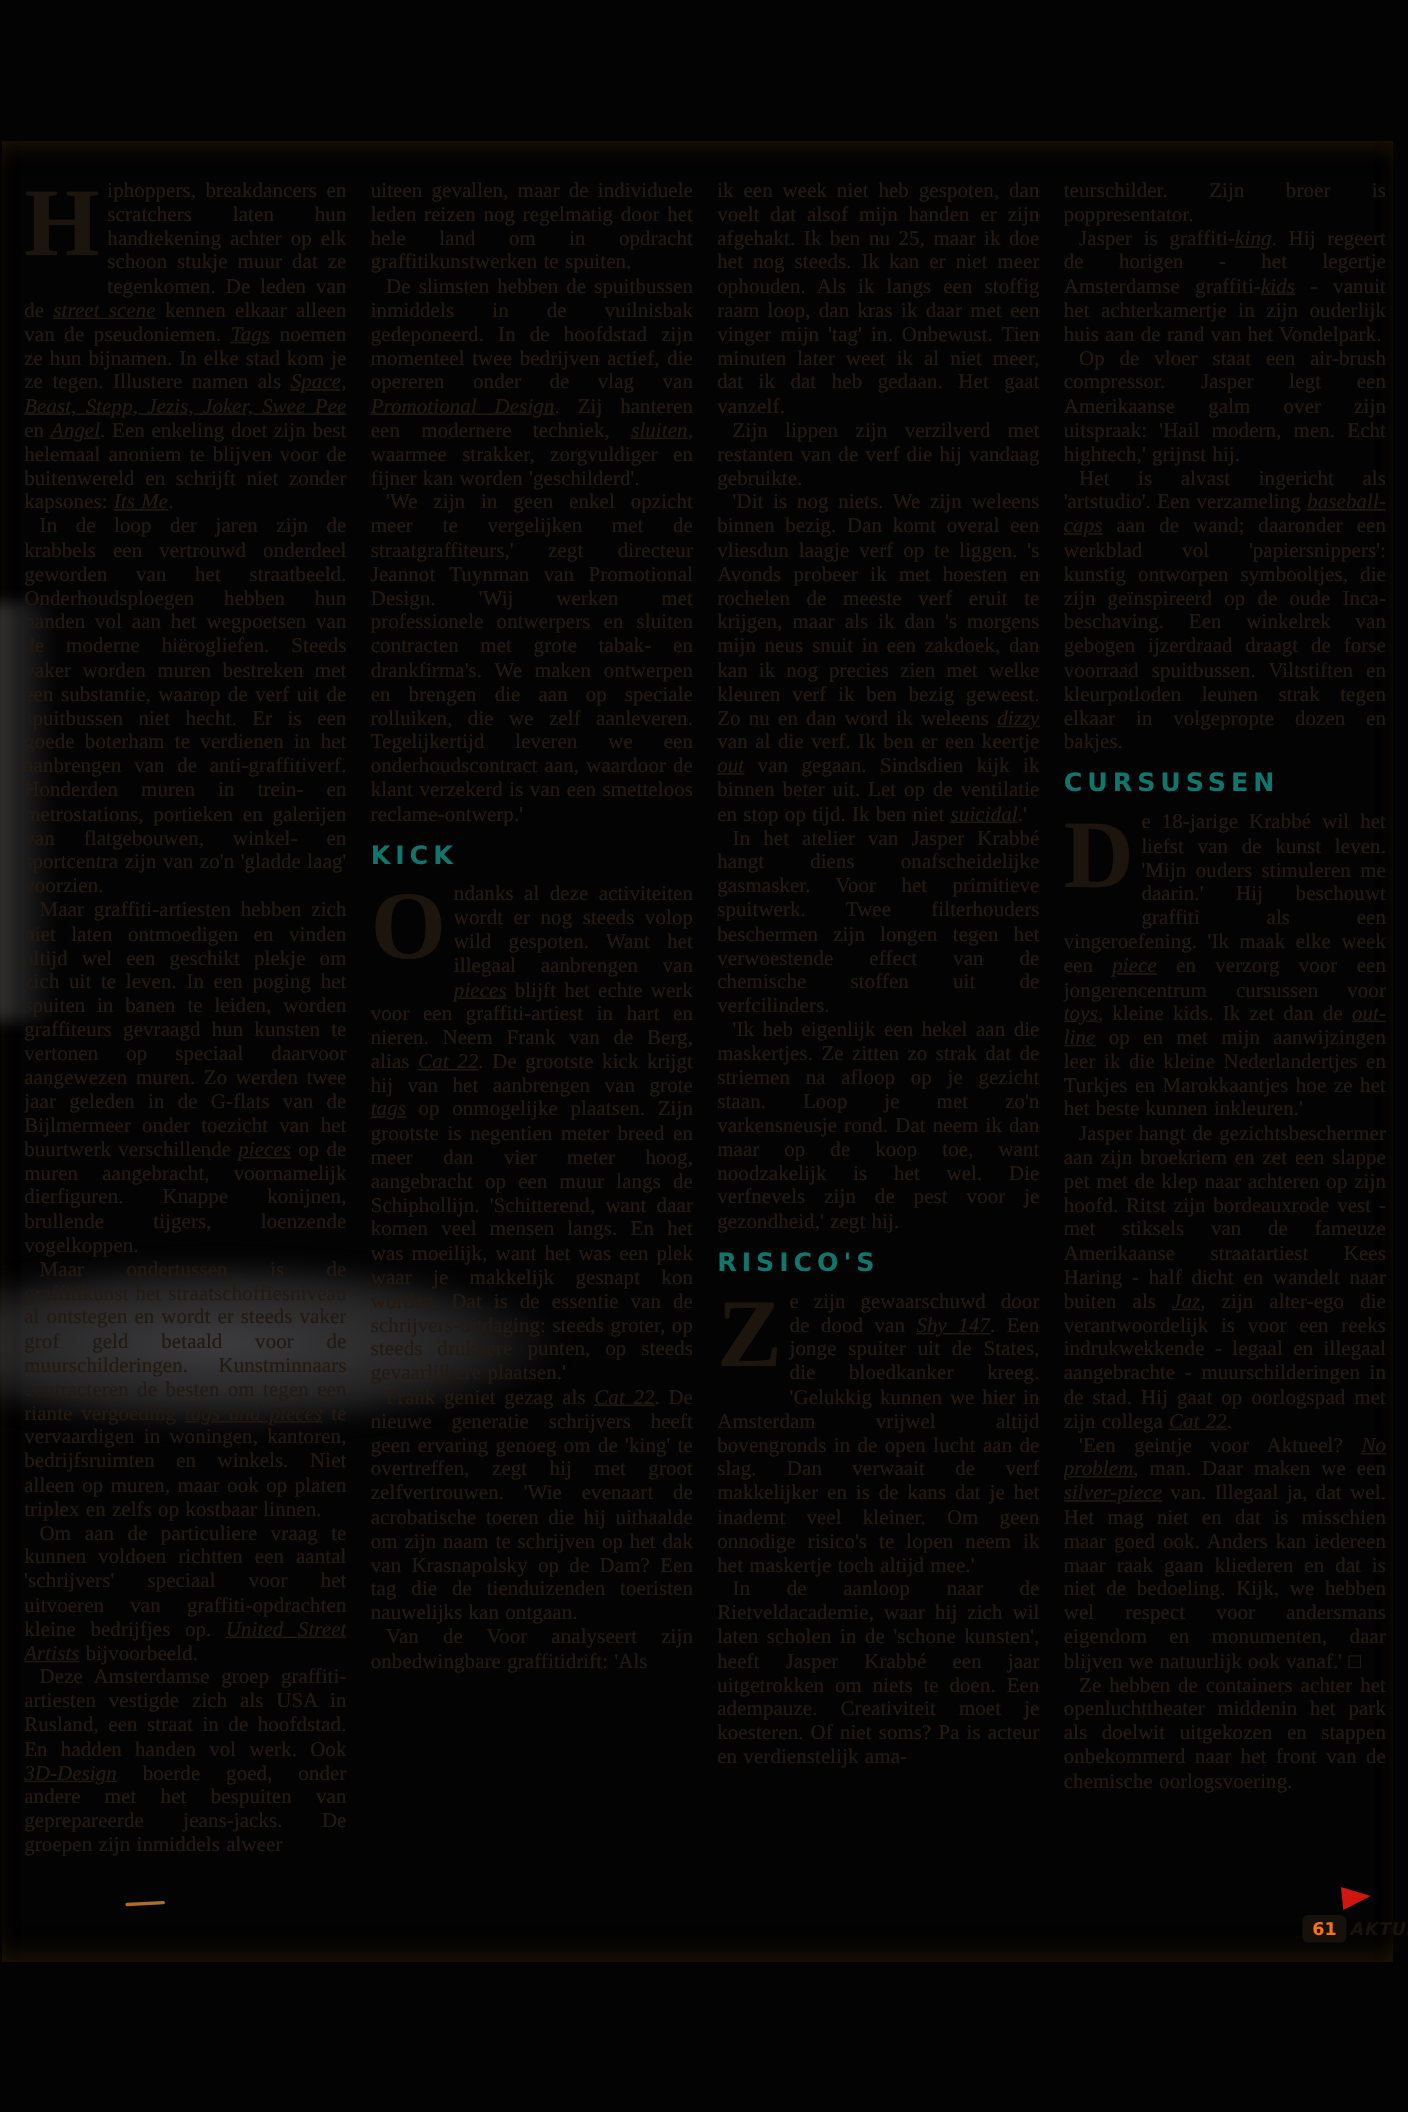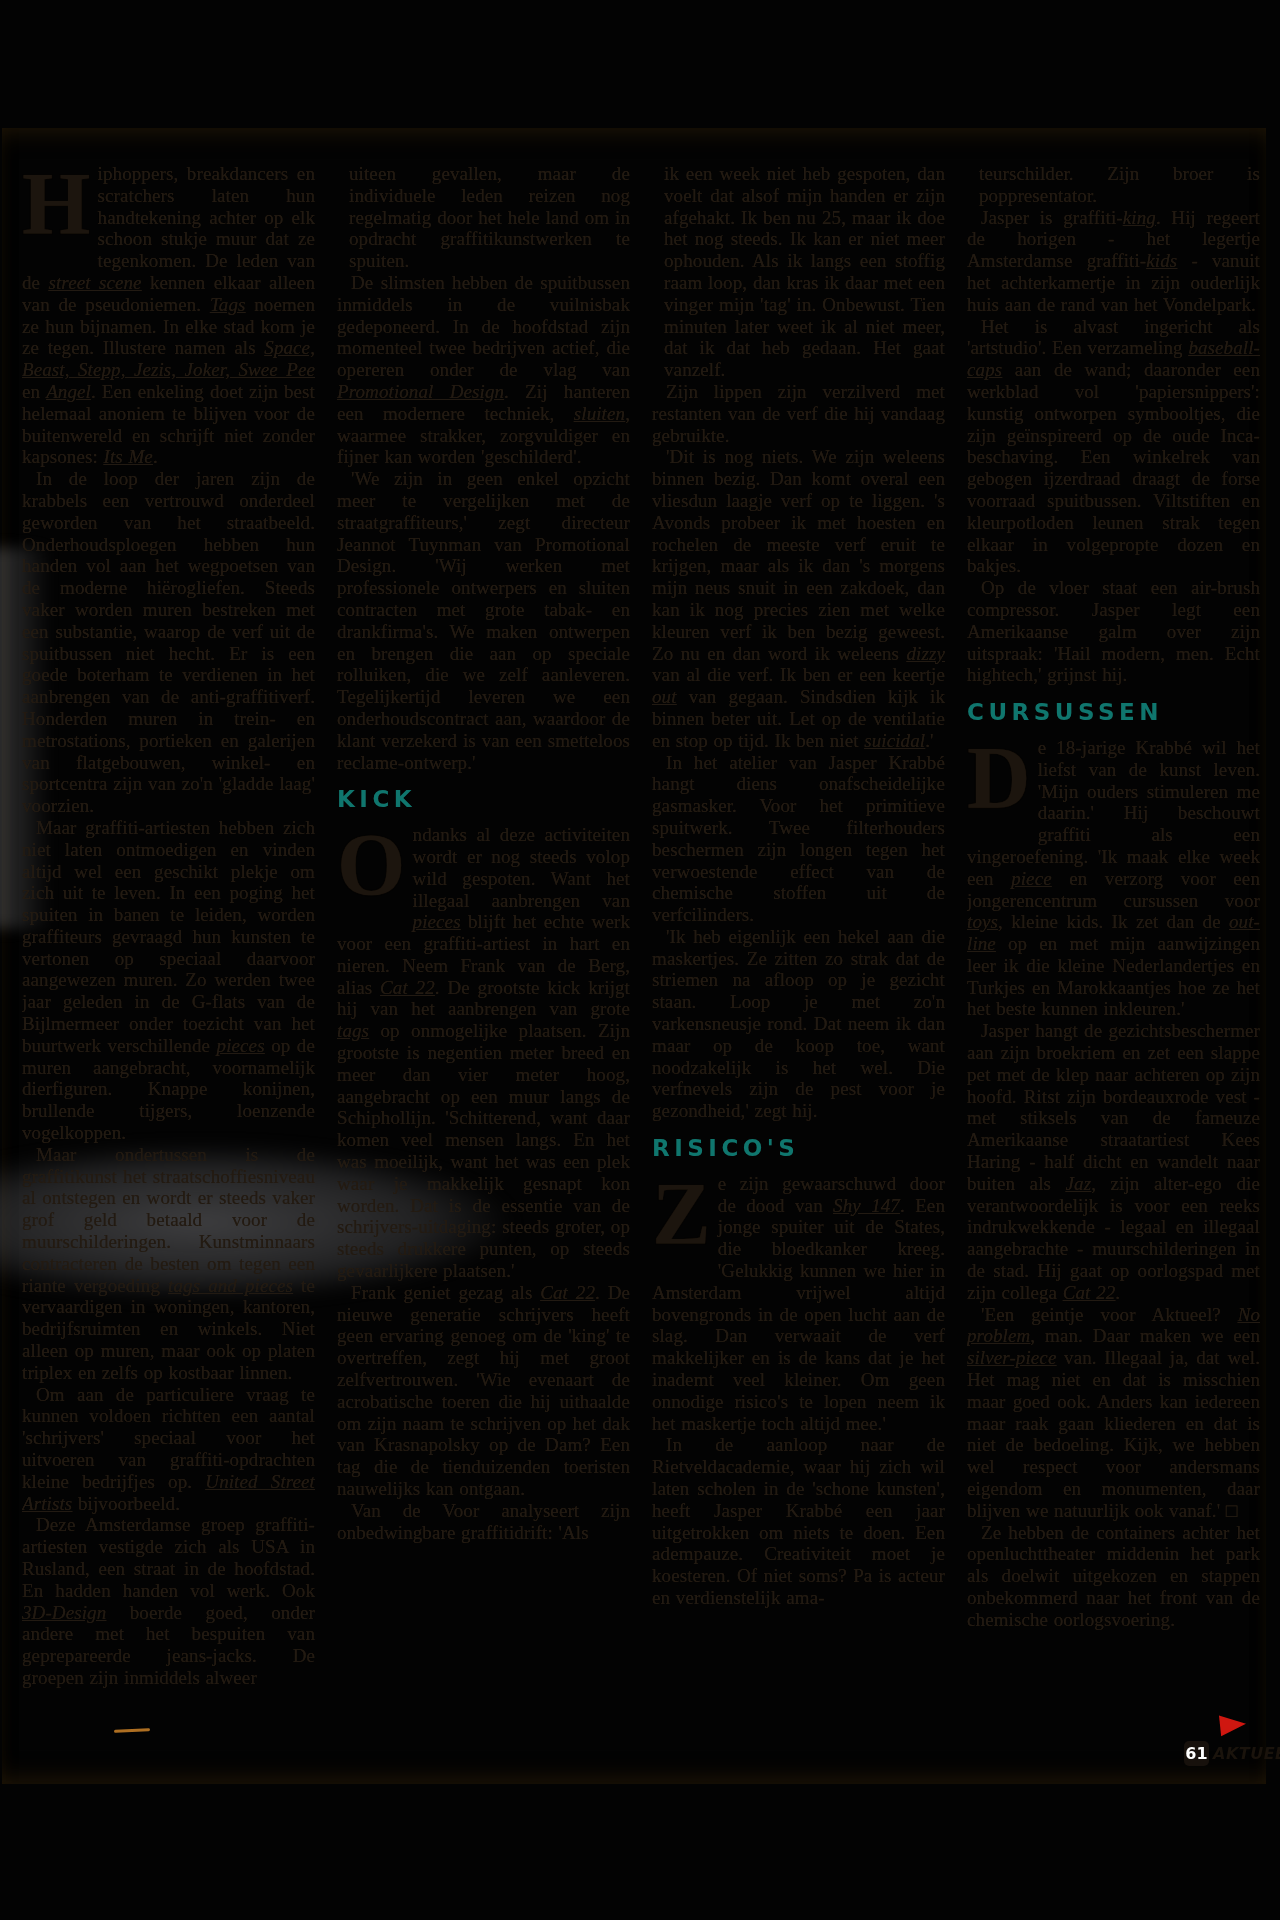--- a/index.html
+++ b/index.html
@@ -17,37 +17,37 @@
          filter:blur(9px);}
   .glare2{position:absolute;left:-10px;top:420px;width:70px;height:380px;pointer-events:none;
          background:linear-gradient(90deg, rgba(150,150,152,.35), rgba(150,150,152,0) 85%);filter:blur(7px);}
   .columns{position:absolute;left:20px;top:35px;width:1238px;height:1588px;
            display:flex;gap:22px;}
   .col{width:293px;height:1588px;overflow:hidden;
        font-size:19px;line-height:21.8px;color:#221a12;text-align:justify;
        letter-spacing:.1px;word-spacing:.8px;
        text-shadow:0 0 .5px rgba(45,32,18,.85);}
   .col p{margin:0;text-indent:14px;}
-  .col p.noindent{text-indent:0;margin-left:12px;}
+  .col p.noindent{text-indent:0;}
   .col p.dc{text-indent:0;}
   .dropcap{float:left;font-family:"Liberation Serif",serif;font-weight:bold;
            font-size:88px;line-height:72px;height:86px;margin:5px 7px 0 0;
            color:#1c150e;text-shadow:0 0 1px rgba(30,20,10,.9);}
   .sec-heading{font-family:"DejaVu Sans",sans-serif;font-weight:bold;
                font-size:23px;letter-spacing:4.5px;color:#0f766e;
                margin:16px 0 13px 0;text-indent:0;text-align:left;
                text-shadow:0 0 .6px rgba(27,20,13,.9);}
   .footer{position:absolute;left:0;top:0;width:100%;height:100%;pointer-events:none;}
   .red-arrow{position:absolute;left:1218px;top:1586px;width:0;height:0;
              border-left:26px solid #cf1710;border-top:11px solid transparent;
              border-bottom:10px solid transparent;transform:rotate(-6deg);}
   .badge{position:absolute;left:1182px;top:1613px;display:flex;align-items:center;gap:4px;}
-  .badge-num{display:inline-block;background:#17110c;color:#ffffff;border-radius:5px;
+  .badge-num{display:inline-block;background:#17110c;color:#f97316;border-radius:5px;
              font-family:"DejaVu Sans",sans-serif;font-weight:bold;font-size:16px;
-             width:25px;height:25px;line-height:25px;text-align:center;}
+             width:40px;height:25px;line-height:25px;text-align:center;}
   .badge-mag{font-family:"DejaVu Sans",sans-serif;font-weight:bold;font-style:italic;
              font-size:16px;letter-spacing:.5px;color:#1a130c;}
   .pen-mark{position:absolute;left:112px;top:1601px;width:36px;height:3px;
             background:rgba(205,130,40,.85);transform:rotate(-3deg);border-radius:2px;}
   i{font-style:italic;text-decoration:underline;}
 </style>
 </head>
 <body>
 
 <div class="stage">
@@ -79,22 +79,22 @@
           <p>'Dit is nog niets. We zijn weleens binnen bezig. Dan komt overal een vliesdun laagje verf op te liggen. 's Avonds probeer ik met hoesten en rochelen de meeste verf eruit te krijgen, maar als ik dan 's morgens mijn neus snuit in een zakdoek, dan kan ik nog precies zien met welke kleuren verf ik ben bezig geweest. Zo nu en dan word ik weleens <i>dizzy</i> van al die verf. Ik ben er een keertje <i>out</i> van gegaan. Sindsdien kijk ik binnen beter uit. Let op de ventilatie en stop op tijd. Ik ben niet <i>suicidal</i>.'</p>
           <p>In het atelier van Jasper Krabbé hangt diens onafscheidelijke gasmasker. Voor het primitieve spuitwerk. Twee filterhouders beschermen zijn longen tegen het verwoestende effect van de chemische stoffen uit de verfcilinders.</p>
           <p>'Ik heb eigenlijk een hekel aan die maskertjes. Ze zitten zo strak dat de striemen na afloop op je gezicht staan. Loop je met zo'n varkensneusje rond. Dat neem ik dan maar op de koop toe, want noodzakelijk is het wel. Die verfnevels zijn de pest voor je gezondheid,' zegt hij.</p>
           <div class="sec-heading">RISICO'S</div>
           <p class="dc"><span class="dropcap">Z</span>e zijn gewaarschuwd door de dood van <i>Shy 147</i>. Een jonge spuiter uit de States, die bloedkanker kreeg. 'Gelukkig kunnen we hier in Amsterdam vrijwel altijd bovengronds in de open lucht aan de slag. Dan verwaait de verf makkelijker en is de kans dat je het inademt veel kleiner. Om geen onnodige risico's te lopen neem ik het maskertje toch altijd mee.'</p>
           <p>In de aanloop naar de Rietveldacademie, waar hij zich wil laten scholen in de 'schone kunsten', heeft Jasper Krabbé een jaar uitgetrokken om niets te doen. Een adempauze. Creativiteit moet je koesteren. Of niet soms? Pa is acteur en verdienstelijk ama-</p>
         </div>
       <div class="col">
           <p class="noindent">teurschilder. Zijn broer is poppresentator.</p>
           <p>Jasper is graffiti-<i>king</i>. Hij regeert de horigen - het legertje Amsterdamse graffiti-<i>kids</i> - vanuit het achterkamertje in zijn ouderlijk huis aan de rand van het Vondelpark.</p>
+          <p>Op de vloer staat een air-brush compressor. Jasper legt een Amerikaanse galm over zijn uitspraak: 'Hail modern, men. Echt hightech,' grijnst hij.</p>
           <p>Het is alvast ingericht als 'artstudio'. Een verzameling <i>baseball-caps</i> aan de wand; daaronder een werkblad vol 'papiersnippers': kunstig ontworpen symbooltjes, die zijn geïnspireerd op de oude Inca-beschaving. Een winkelrek van gebogen ijzerdraad draagt de forse voorraad spuitbussen. Viltstiften en kleurpotloden leunen strak tegen elkaar in volgepropte dozen en bakjes.</p>
-          <p>Op de vloer staat een air-brush compressor. Jasper legt een Amerikaanse galm over zijn uitspraak: 'Hail modern, men. Echt hightech,' grijnst hij.</p>
           <div class="sec-heading">CURSUSSEN</div>
           <p class="dc"><span class="dropcap">D</span>e 18-jarige Krabbé wil het liefst van de kunst leven. 'Mijn ouders stimuleren me daarin.' Hij beschouwt graffiti als een vingeroefening. 'Ik maak elke week een <i>piece</i> en verzorg voor een jongerencentrum cursussen voor <i>toys</i>, kleine kids. Ik zet dan de <i>out-line</i> op en met mijn aanwijzingen leer ik die kleine Nederlandertjes en Turkjes en Marokkaantjes hoe ze het het beste kunnen inkleuren.'</p>
           <p>Jasper hangt de gezichtsbeschermer aan zijn broekriem en zet een slappe pet met de klep naar achteren op zijn hoofd. Ritst zijn bordeauxrode vest - met stiksels van de fameuze Amerikaanse straatartiest Kees Haring - half dicht en wandelt naar buiten als <i>Jaz</i>, zijn alter-ego die verantwoordelijk is voor een reeks indrukwekkende - legaal en illegaal aangebrachte - muurschilderingen in de stad. Hij gaat op oorlogspad met zijn collega <i>Cat 22</i>.</p>
           <p>'Een geintje voor Aktueel? <i>No problem</i>, man. Daar maken we een <i>silver-piece</i> van. Illegaal ja, dat wel. Het mag niet en dat is misschien maar goed ook. Anders kan iedereen maar raak gaan kliederen en dat is niet de bedoeling. Kijk, we hebben wel respect voor andersmans eigendom en monumenten, daar blijven we natuurlijk ook vanaf.' □</p>
           <p>Ze hebben de containers achter het openluchttheater middenin het park als doelwit uitgekozen en stappen onbekommerd naar het front van de chemische oorlogsvoering.</p>
         </div>
     </div>
 
     <div class="pen-mark"></div>
 

